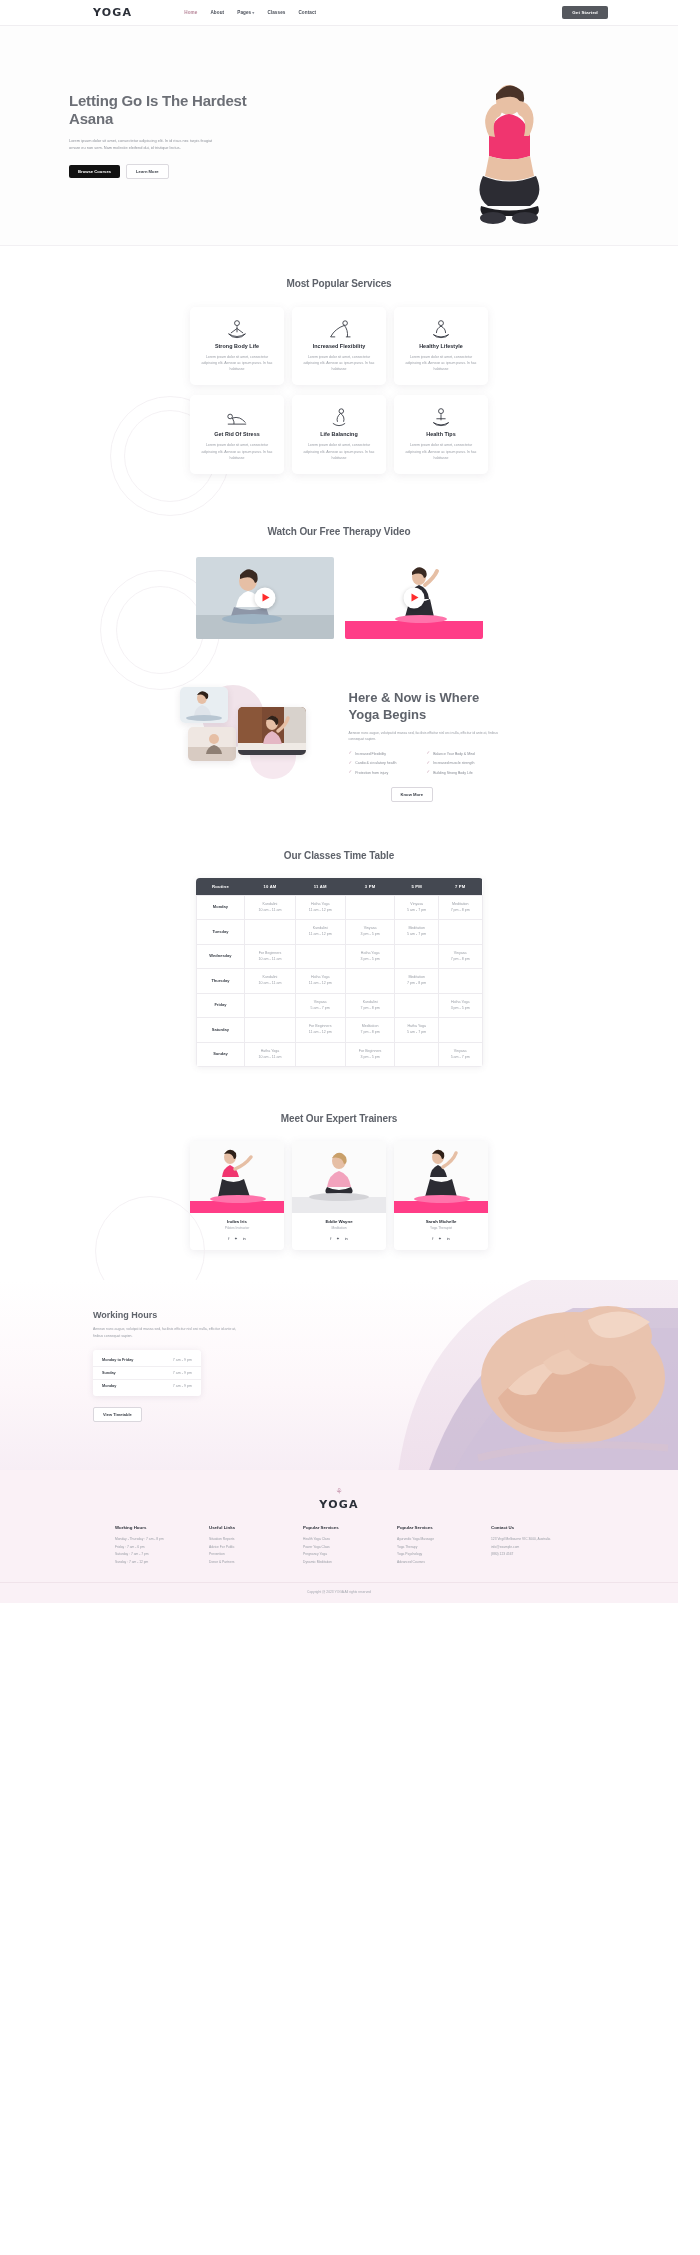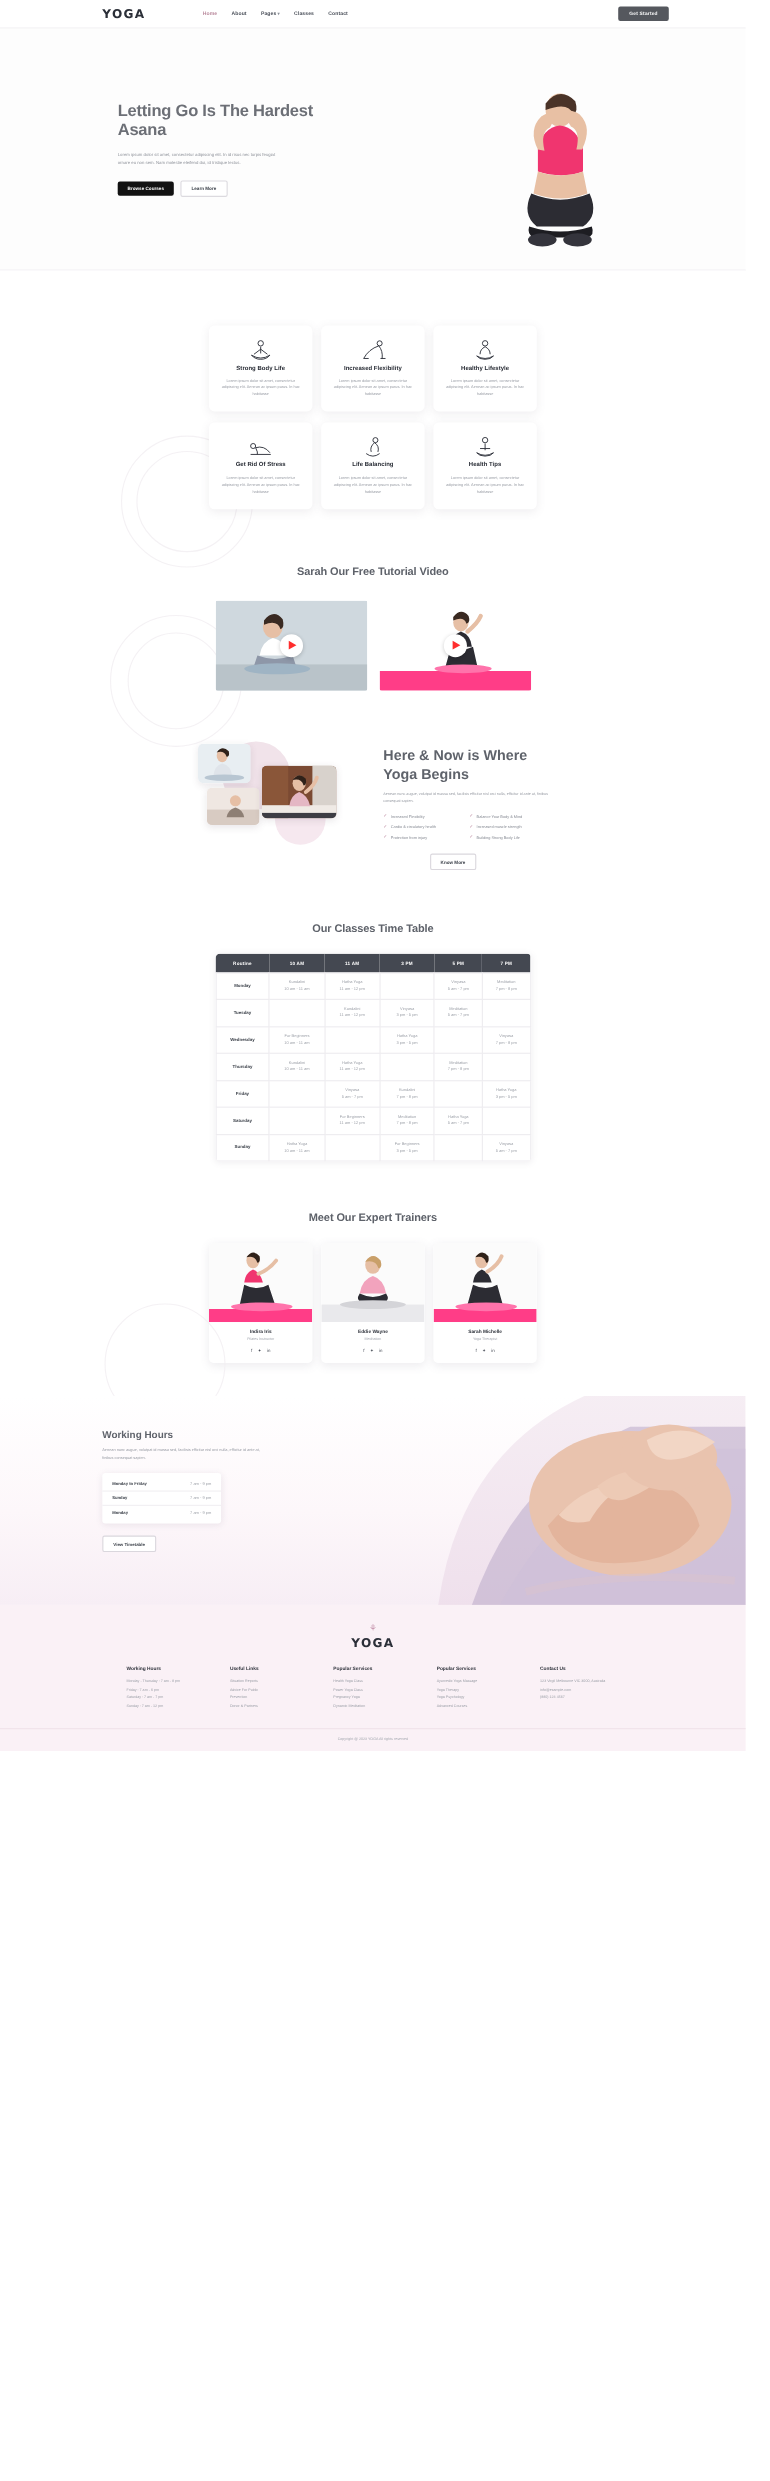--- a/index.html
+++ b/index.html
@@ -68,21 +68,21 @@
   
   .hero {
     position: relative;
     height: 220px;
     background: #fdfdfd;
     border-bottom: 1px solid #f2f0f3;
     padding: 0 48px;
     display: flex;
     align-items: center;
   }
-  .hero-left { width: 180px; margin-left: 59px; }
+  .hero-left { width: 180px; margin-left: 21px; }
   .hero h1 {
     font-size: 15px;
     line-height: 1.22;
     font-weight: 700;
     color: #6c6f76;
     letter-spacing: -0.2px;
   }
   .hero p {
     margin-top: 8px;
     font-size: 3.9px;
@@ -414,20 +414,21 @@
         <path d="M36 134 q28 9 57 0 q3 8 -4 10 l-49 0 q-6 -3 -4 -10z" fill="#1d1d22"></path>
         <ellipse cx="48" cy="146" rx="13" ry="6" fill="#34343c"></ellipse>
         <ellipse cx="80" cy="146" rx="13" ry="6" fill="#34343c"></ellipse>
       </svg>
     </div>
   </section>
 
   <section class="services">
     <div class="swirl" style="width:120px;height:120px;left:110px;top:150px;"></div>
     <div class="swirl" style="width:92px;height:92px;left:124px;top:164px;"></div>
+    <h2 class="sec-title">Most Popular Services</h2>
 
     <div class="cards">
       <div class="card">
         <div class="ico">
           <svg viewBox="0 0 34 28" width="26" height="22" fill="none" stroke="#2b2f38" stroke-width="1.1">
             <circle cx="17" cy="5" r="3.2"></circle>
               <path d="M17 9 l0 8"></path>
               <path d="M17 12 l-8 6 M17 12 l8 6"></path>
               <path d="M6 19 q11 7 22 0 q-4 5 -11 5 q-7 0 -11 -5z"></path>
           </svg>
@@ -492,21 +493,21 @@
         </div>
         <h3>Health Tips</h3>
         <p>Lorem ipsum dolor sit amet, consectetur adipiscing elit. Aenean ac ipsum purus. In hac habitasse</p>
       </div>
     </div>
   </section>
 
   <section class="video-sec">
     <div class="swirl" style="width:120px;height:120px;left:100px;top:70px;"></div>
     <div class="swirl" style="width:88px;height:88px;left:116px;top:86px;"></div>
-    <h2 class="sec-title">Sarah Our Free Tutorial Video</h2>
+    <h2 class="sec-title">Watch Our Free Therapy Video</h2>
     <div class="videos">
       <div class="vid">
         <svg viewBox="0 0 138 82" width="138" height="82">
           <rect width="138" height="82" fill="#cfd8de"></rect>
           <rect y="58" width="138" height="24" fill="#b9c3c9"></rect>
           <ellipse cx="52" cy="24" rx="9" ry="10" fill="#e6bfa5"></ellipse>
           <path d="M44 18 q9 -11 17 -1 q2 8 -2 9 q-3 -9 -15 -4z" fill="#3a2a22"></path>
           <path d="M52 34 q-10 3 -12 16 l26 0 q-2 -13 -14 -16z" fill="#fff"></path>
           <path d="M38 50 q16 6 32 0 l3 9 q-20 7 -38 0z" fill="#8e97a8"></path>
           <ellipse cx="56" cy="62" rx="30" ry="5" fill="#9fb4c4"></ellipse>

